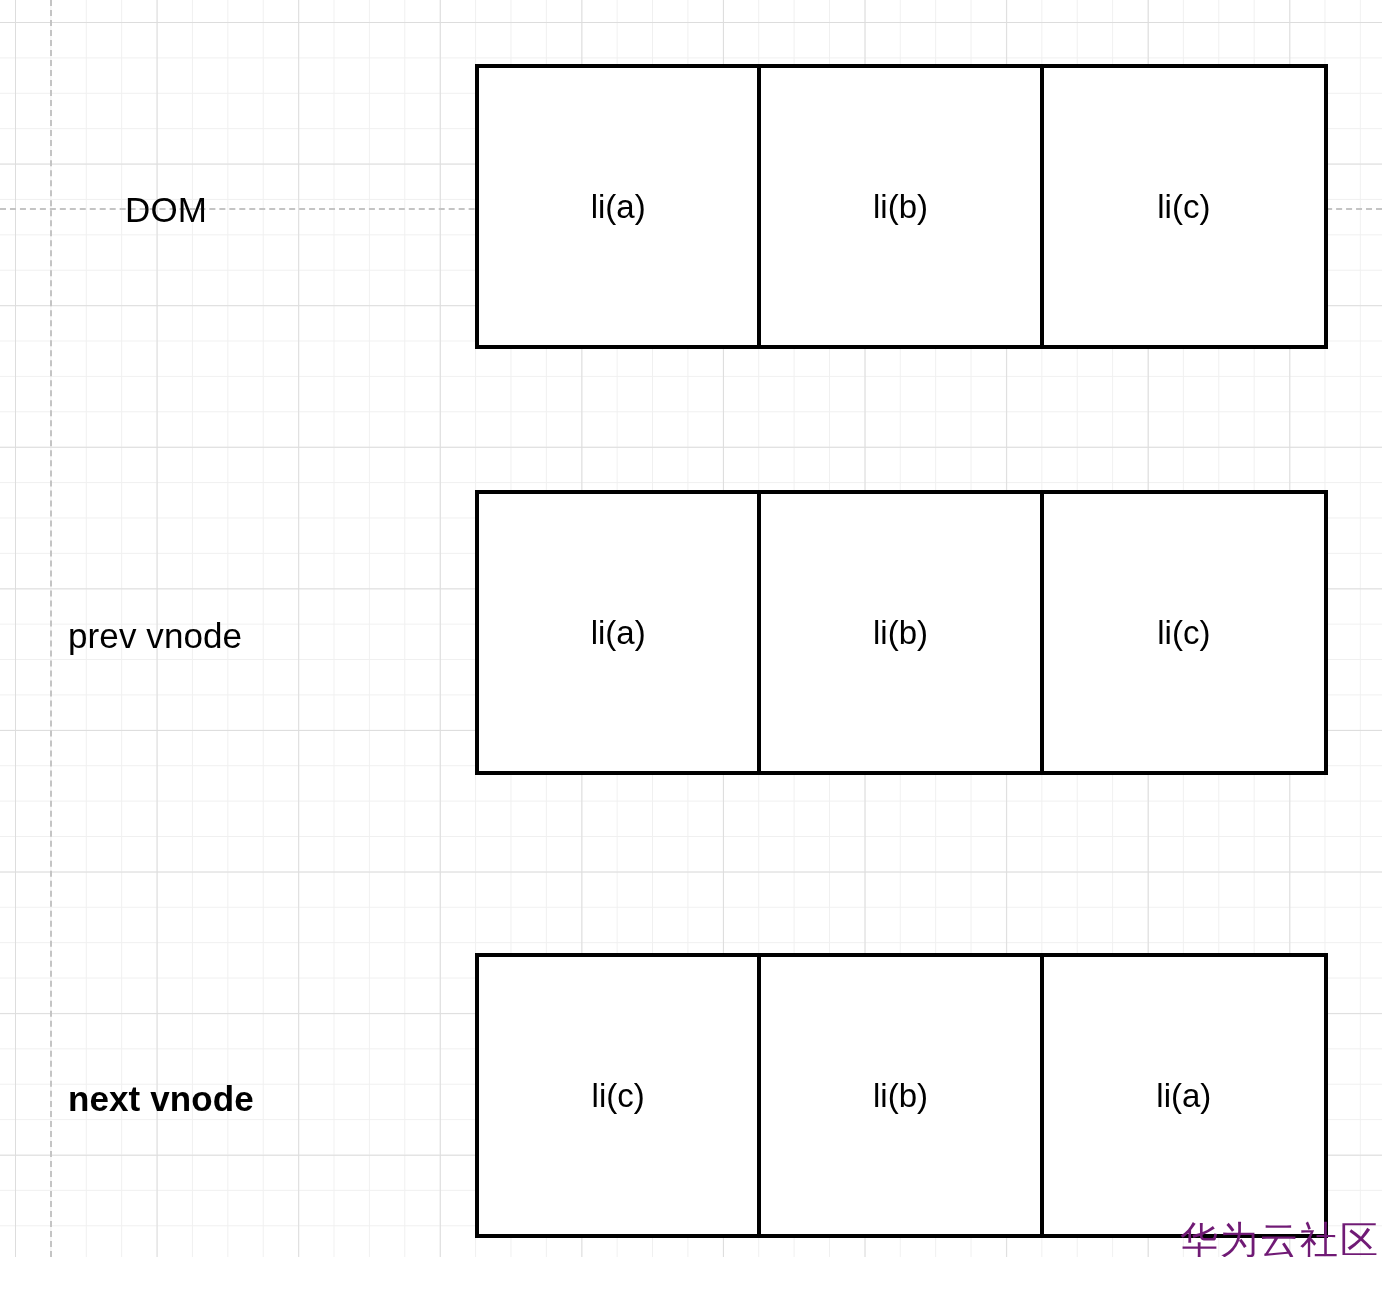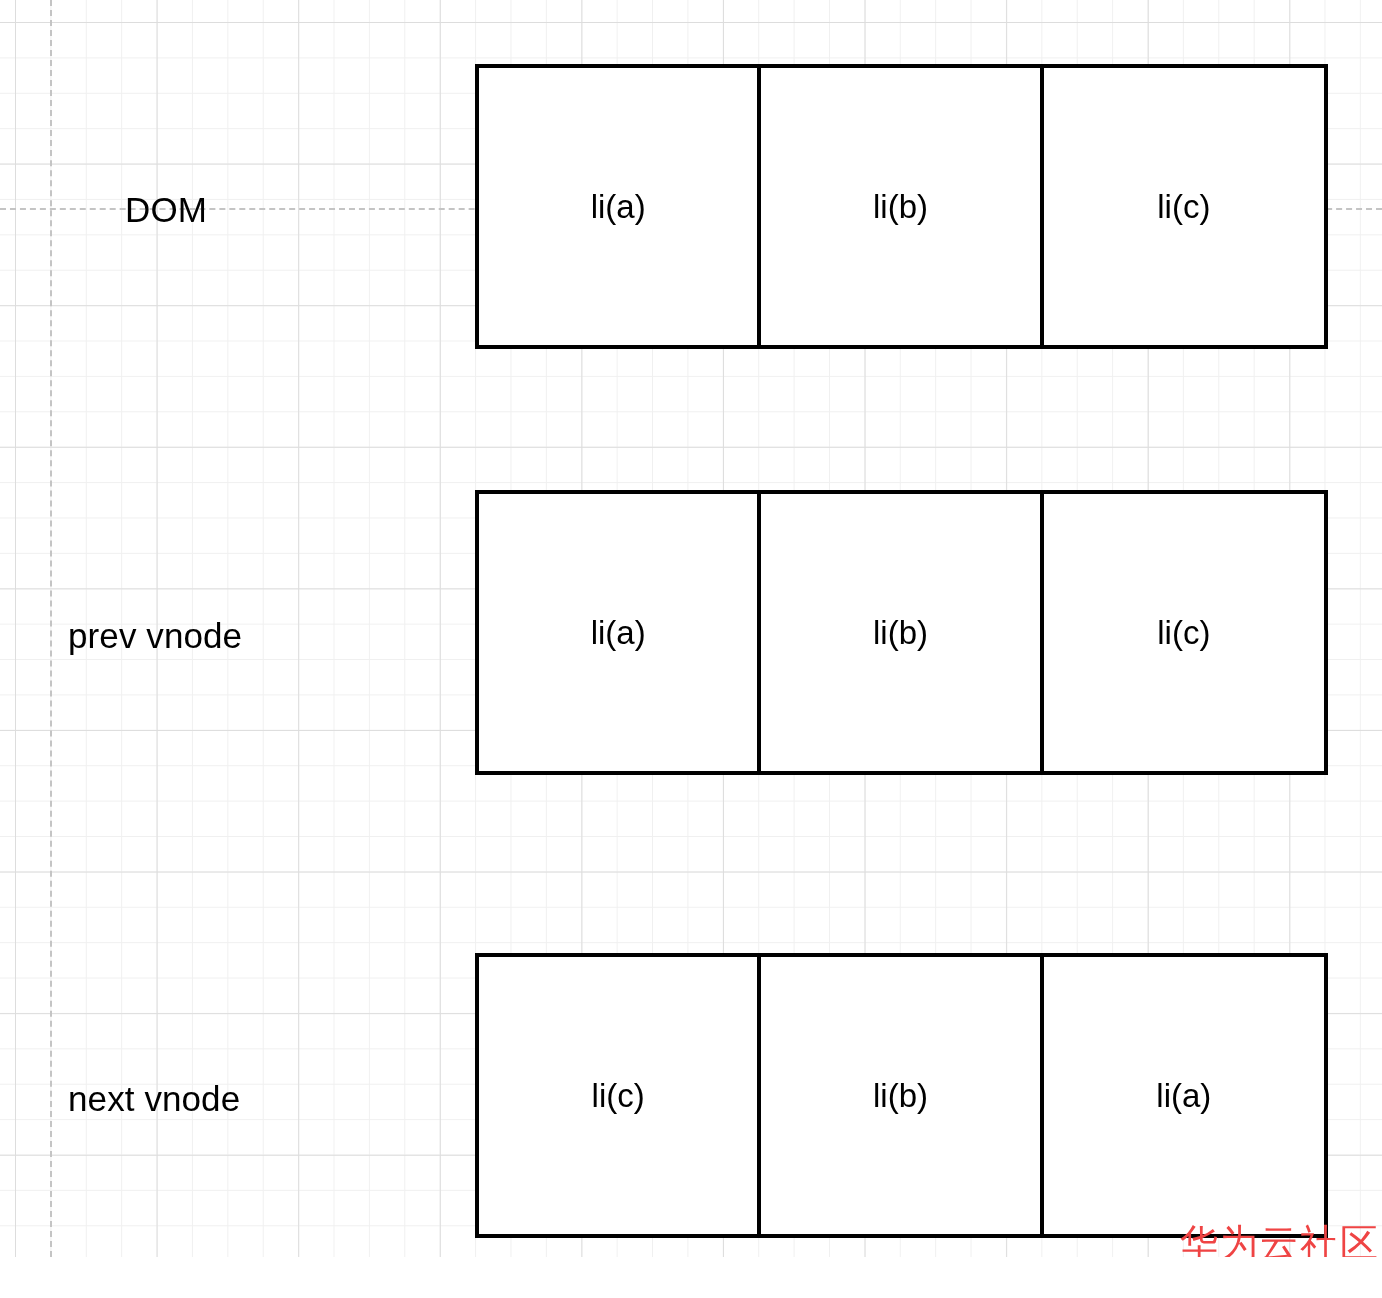--- a/index.html
+++ b/index.html
@@ -89,26 +89,26 @@
     line-height: 1;
   }
 
   .box-cell:last-child {
     border-right: none;
   }
 
   
   .watermark {
     position: absolute;
-    color: #ef4444;
+    color: #701a75;
     font-size: 38px;
     line-height: 1;
     letter-spacing: 2px;
     white-space: nowrap;
-    font-family: Liberation Serif, serif;
+    font-family: Liberation Mono, monospace;
   }
 </style>
 </head>
 <body>
 
 <div id="canvas">
 
   <div class="grid-layer grid-minor"></div>
   <div class="grid-layer grid-major"></div>
 
@@ -136,21 +136,21 @@
       <span>li(a)</span>
     </div>
     <div class="box-cell" style="width:285px;">
       <span>li(b)</span>
     </div>
     <div class="box-cell" style="width:283px;">
       <span>li(c)</span>
     </div>
   </div>
 
-  <div class="row-label" style="left:68px; top:1081px;">next vnode</div>
+  <div class="row-label" style="left:68px; top:1081px;font-weight:bold;">next vnode</div>
 
   <div class="box-group" style="left:475px; top:953px; width:853px; height:285px;">
     <div class="box-cell" style="width:285px;">
       <span>li(c)</span>
     </div>
     <div class="box-cell" style="width:285px;">
       <span>li(b)</span>
     </div>
     <div class="box-cell" style="width:283px;">
       <span>li(a)</span>

